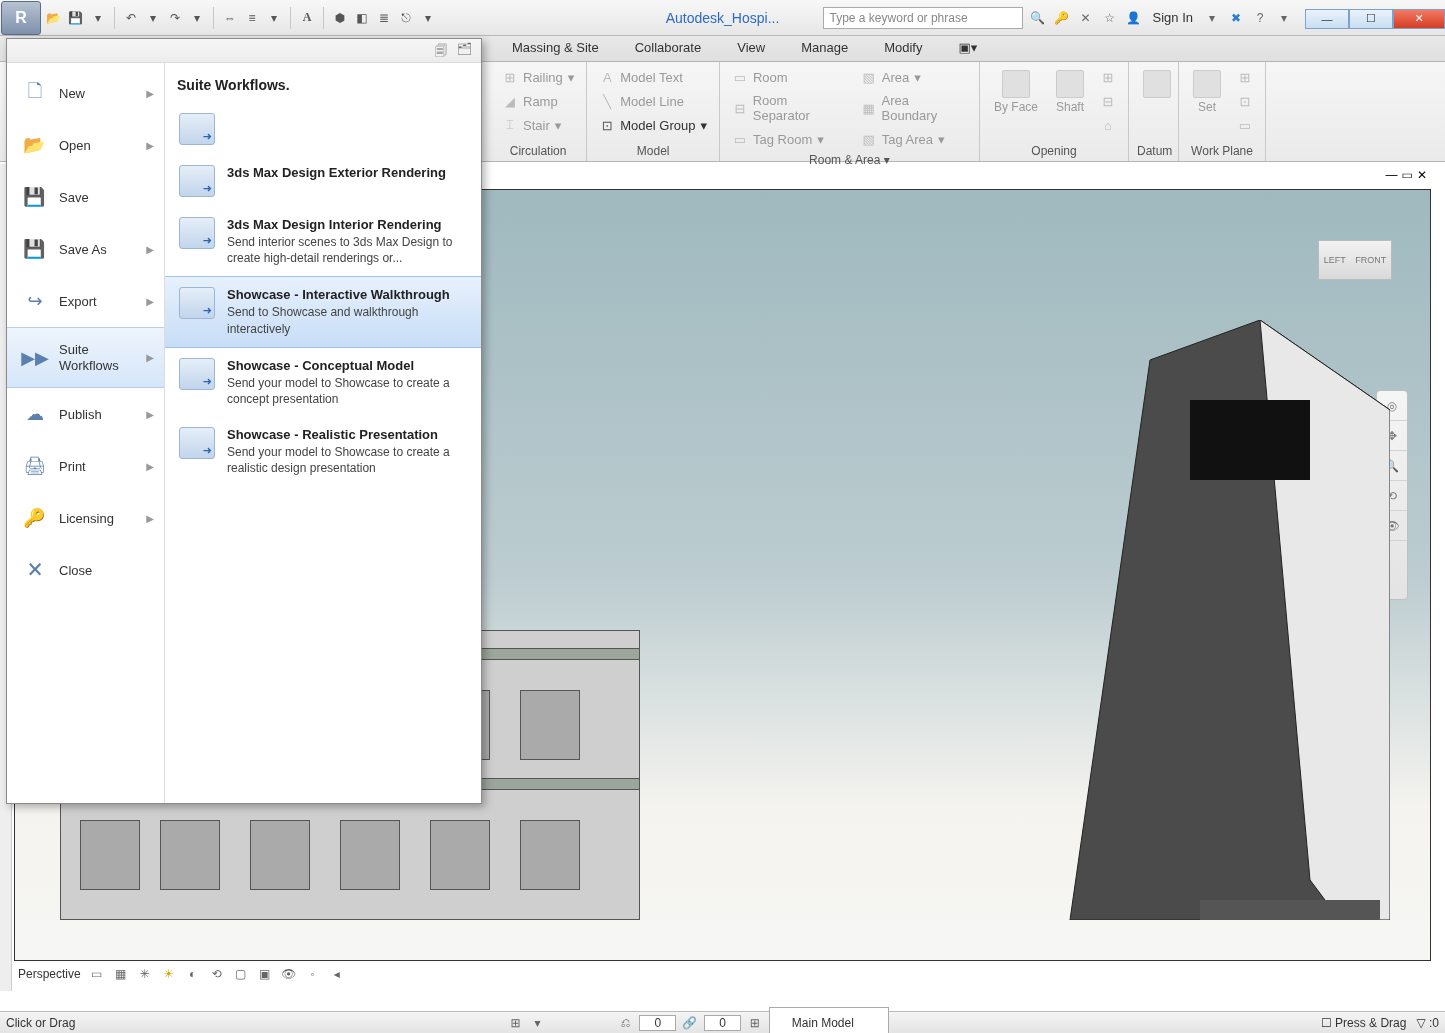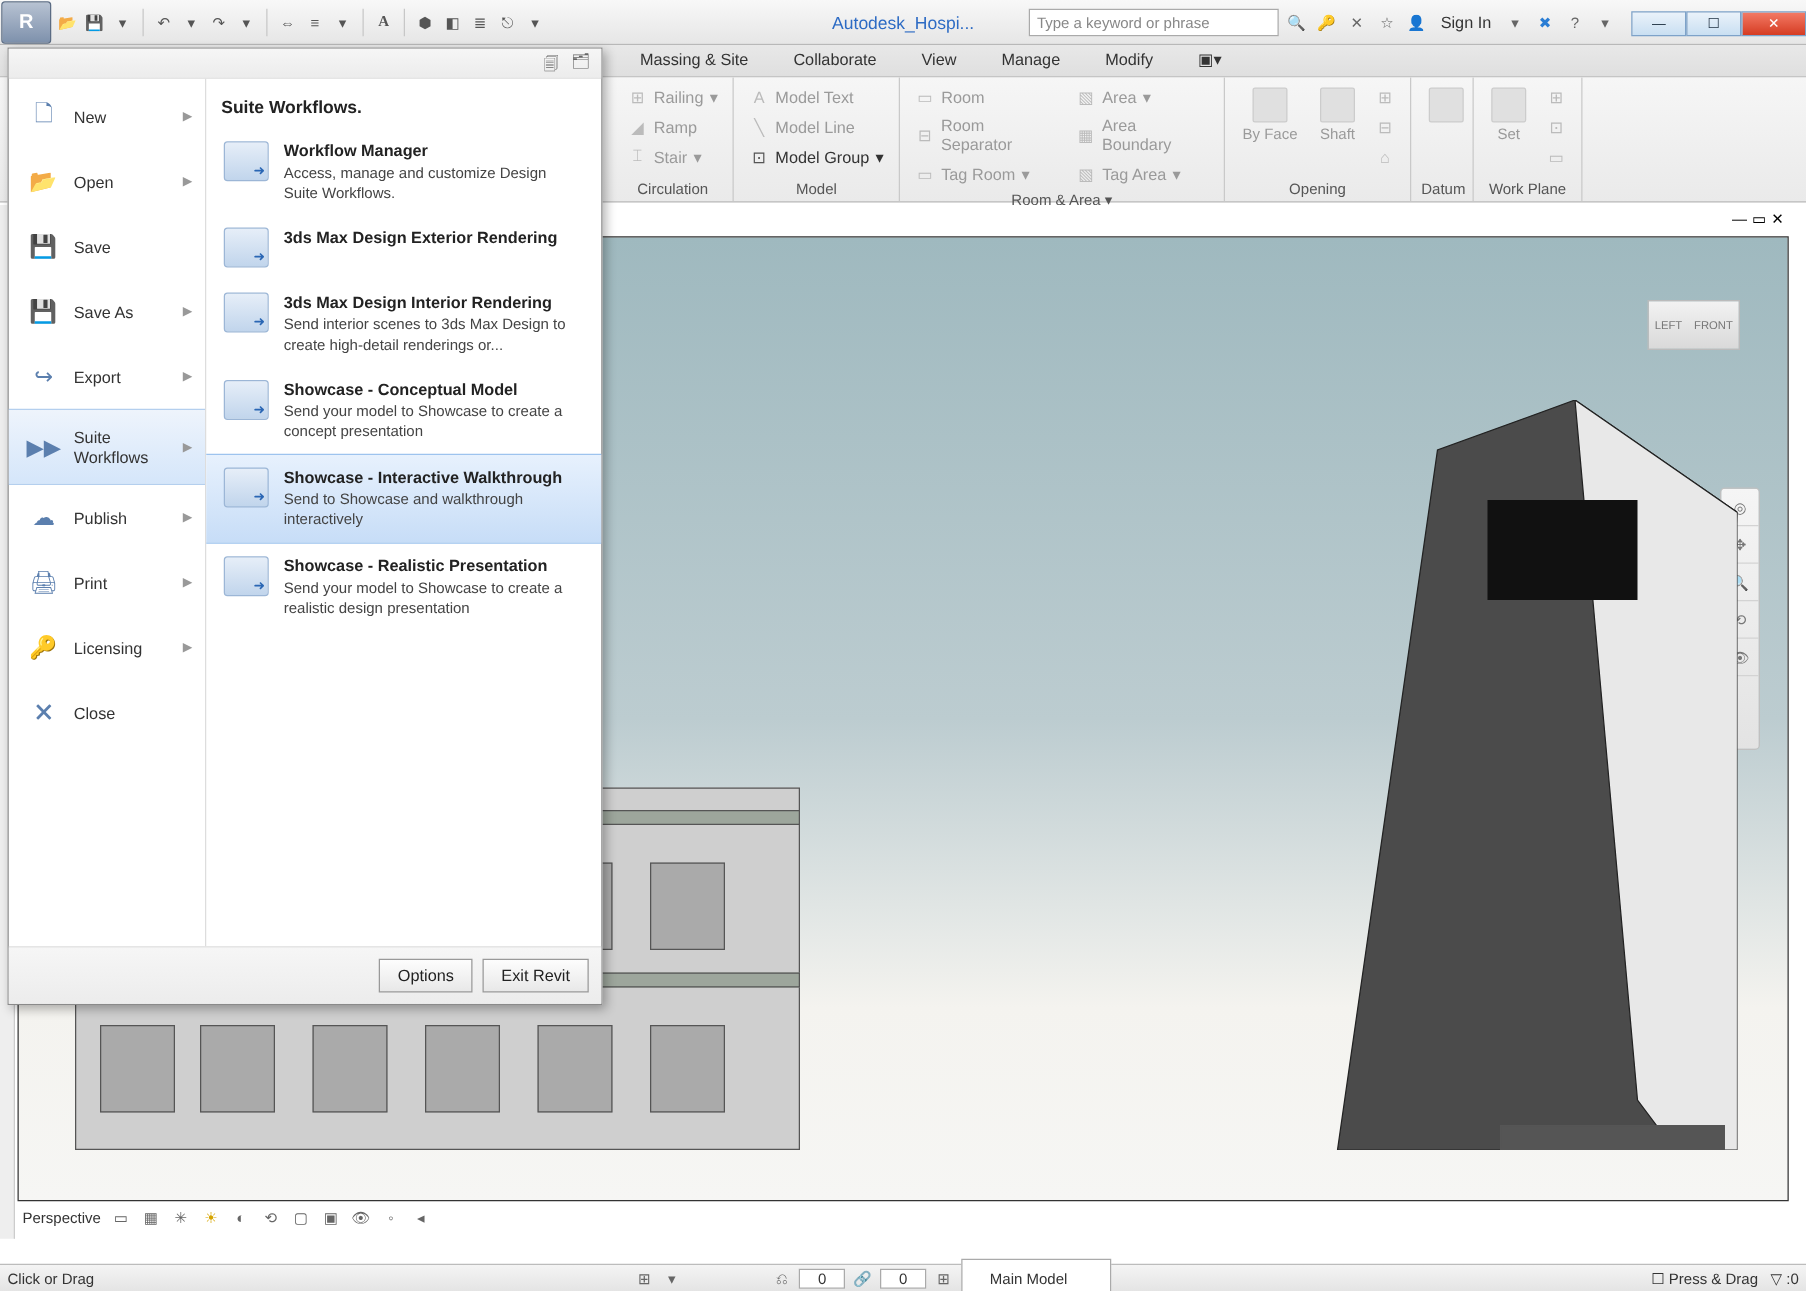--- a/index.html
+++ b/index.html
@@ -369,64 +369,56 @@
       </div>
       <div class="am-item">
         <span class="am-icon">🗙</span>
         <span class="am-label">Close</span>
       </div>
     </div>
     <div class="appmenu-right">
       <div class="am-header">Suite Workflows.</div>
       <div class="wf-item">
         <div class="wf-icon"></div>
-        <div>
-            <div class="wf-title">Workflow Manager</div>
-            <div class="wf-desc">Access, manage and customize Design Suite Workflows.</div>
-          </div>
       </div>
       <div class="wf-item">
         <div class="wf-icon"></div>
         <div>
             <div class="wf-title">3ds Max Design Exterior Rendering</div>
           </div>
       </div>
       <div class="wf-item">
         <div class="wf-icon"></div>
         <div>
             <div class="wf-title">3ds Max Design Interior Rendering</div>
             <div class="wf-desc">Send interior scenes to 3ds Max Design to create high-detail renderings or...</div>
           </div>
       </div>
+      <div class="wf-item selected">
+        <div class="wf-icon"></div>
+        <div>
+            <div class="wf-title">Showcase - Interactive Walkthrough</div>
+            <div class="wf-desc">Send to Showcase and walkthrough interactively</div>
+          </div>
+      </div>
       <div class="wf-item">
         <div class="wf-icon"></div>
         <div>
             <div class="wf-title">Showcase - Conceptual Model</div>
             <div class="wf-desc">Send your model to Showcase to create a concept presentation</div>
           </div>
       </div>
-      <div class="wf-item selected">
-        <div class="wf-icon"></div>
-        <div>
-            <div class="wf-title">Showcase - Interactive Walkthrough</div>
-            <div class="wf-desc">Send to Showcase and walkthrough interactively</div>
-          </div>
-      </div>
       <div class="wf-item">
         <div class="wf-icon"></div>
         <div>
             <div class="wf-title">Showcase - Realistic Presentation</div>
             <div class="wf-desc">Send your model to Showcase to create a realistic design presentation</div>
           </div>
       </div>
     </div>
-  </div>
-  <div class="appmenu-footer">
-    <div class="fbtn">Options</div>
-    <div class="fbtn">Exit Revit</div>
   </div>
 </div>
 
 <div class="statusbar">
   <div class="left">Click or Drag</div>
   <div class="center">
     <span class="si">⊞</span>
     <span class="si">▾</span>
     <span style="width:60px;"></span>
     <span class="si">⎌</span>

